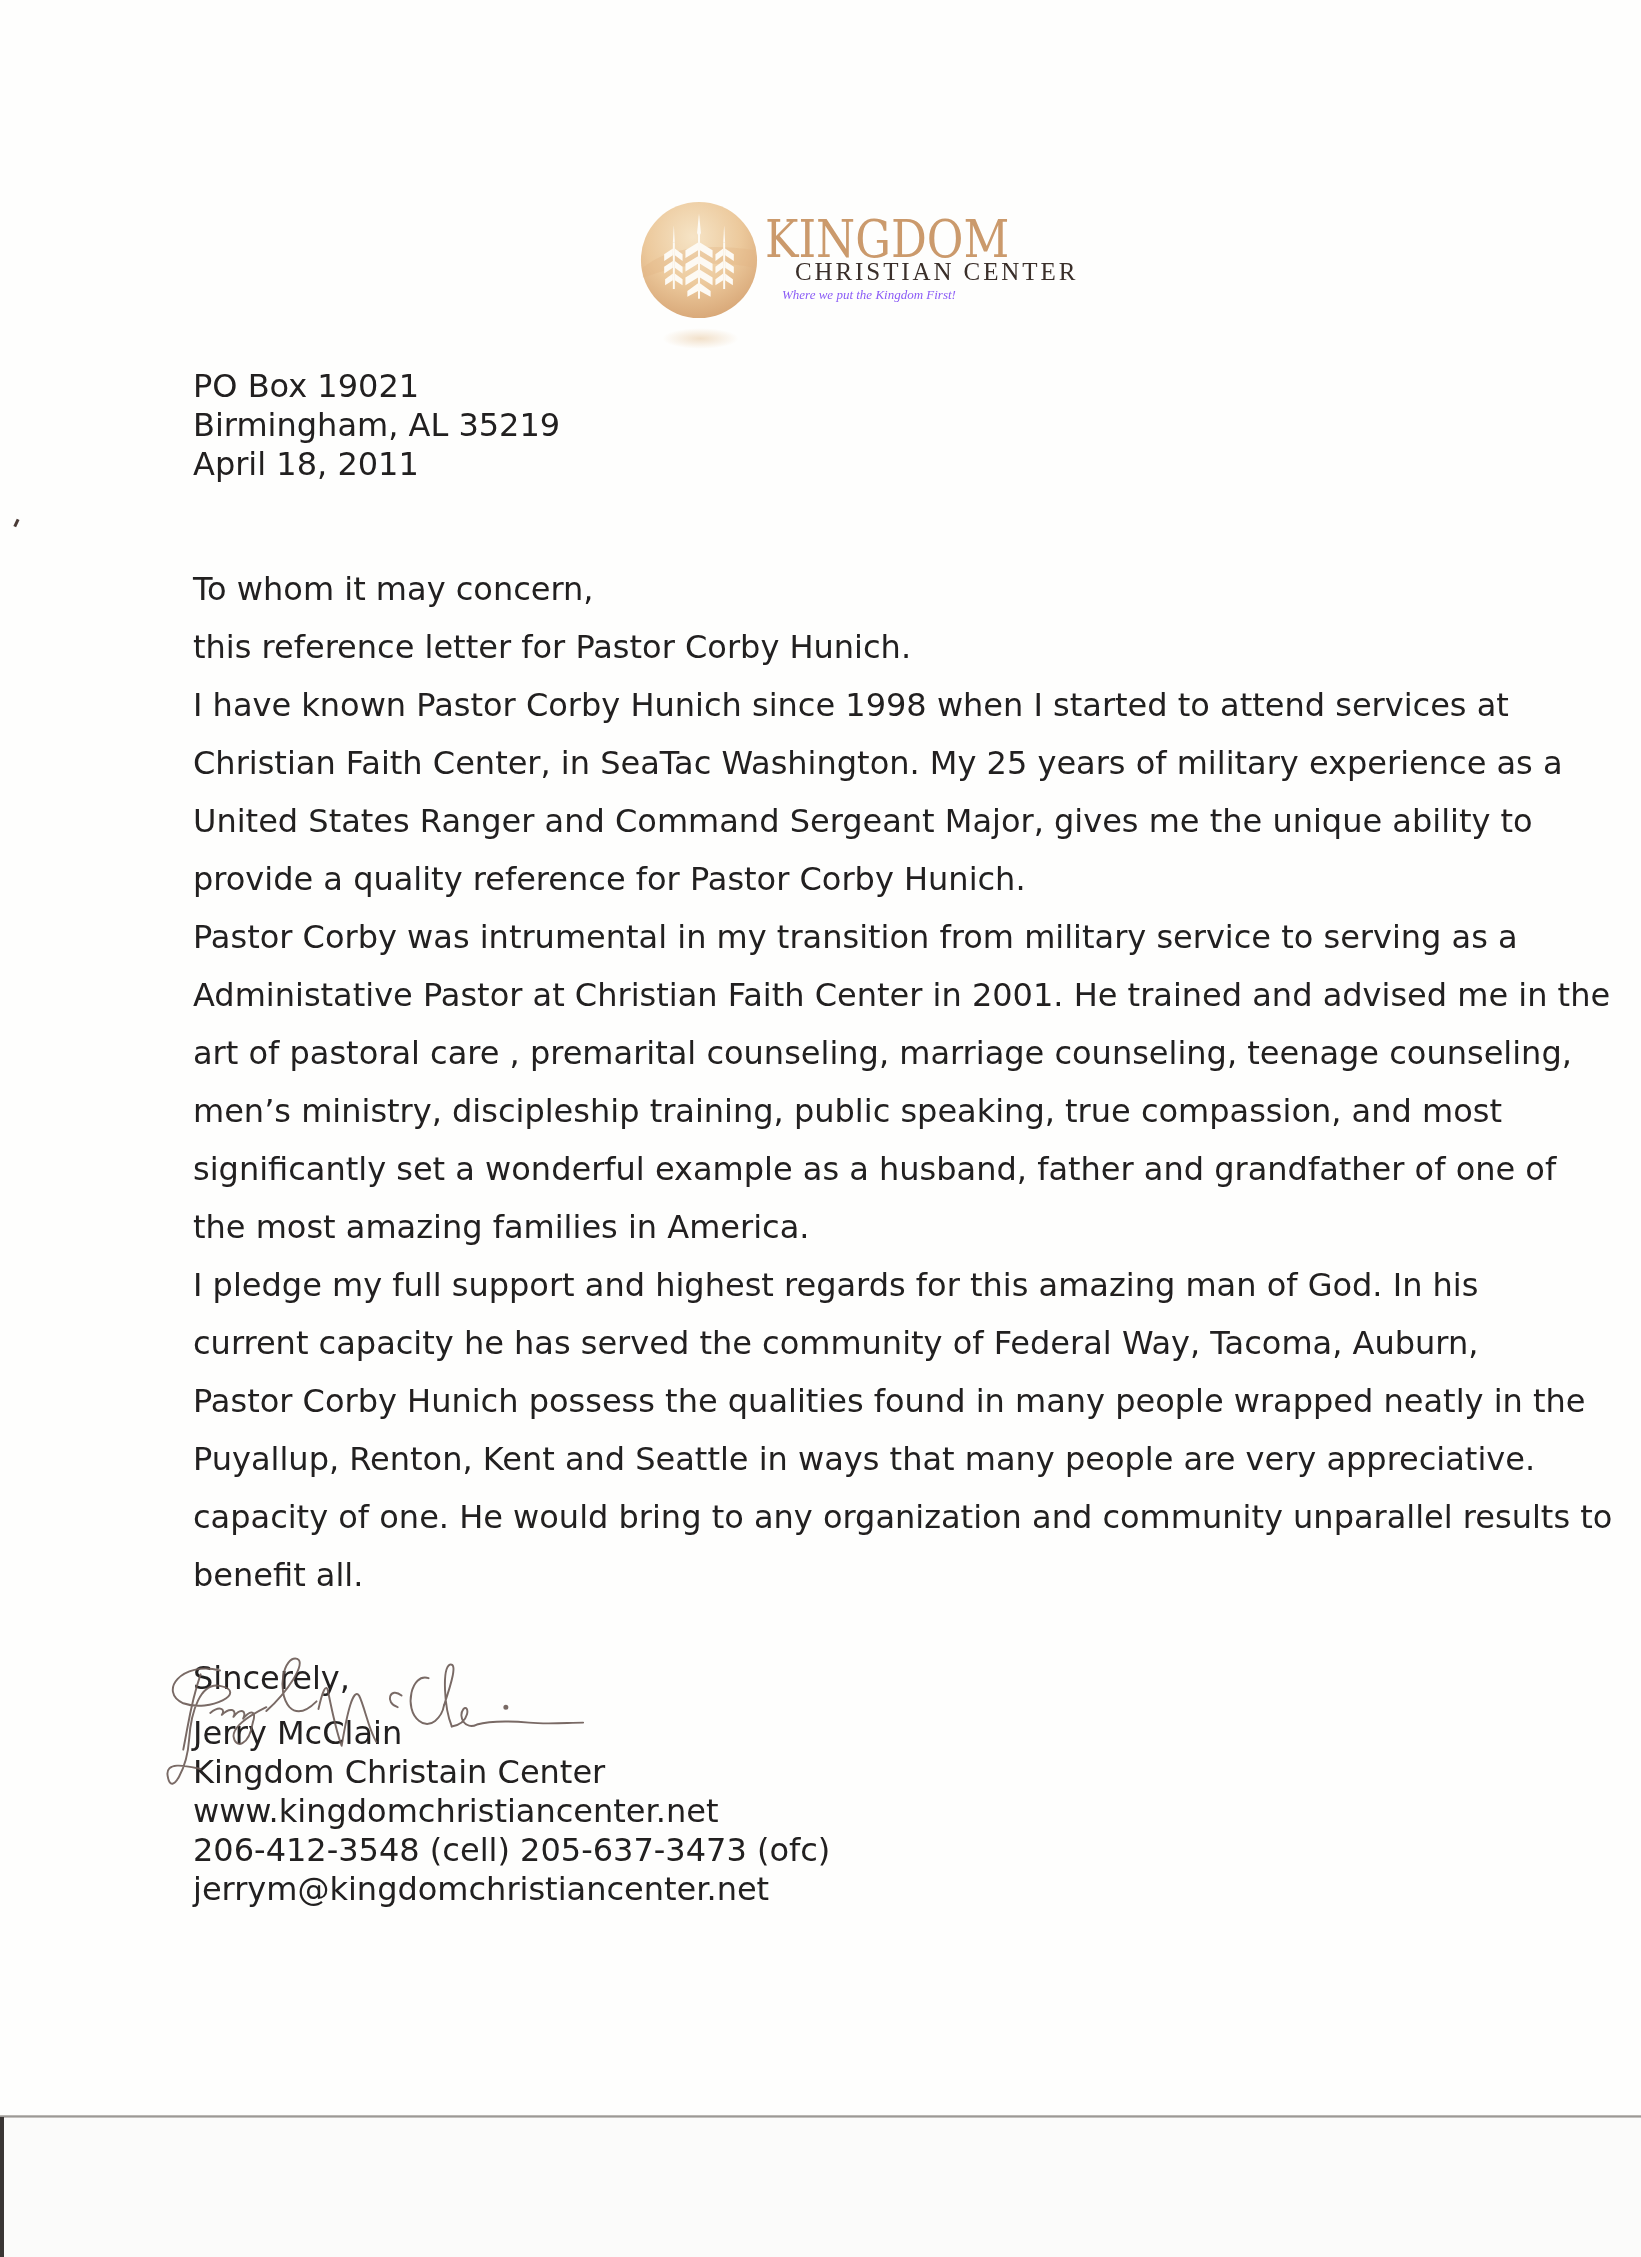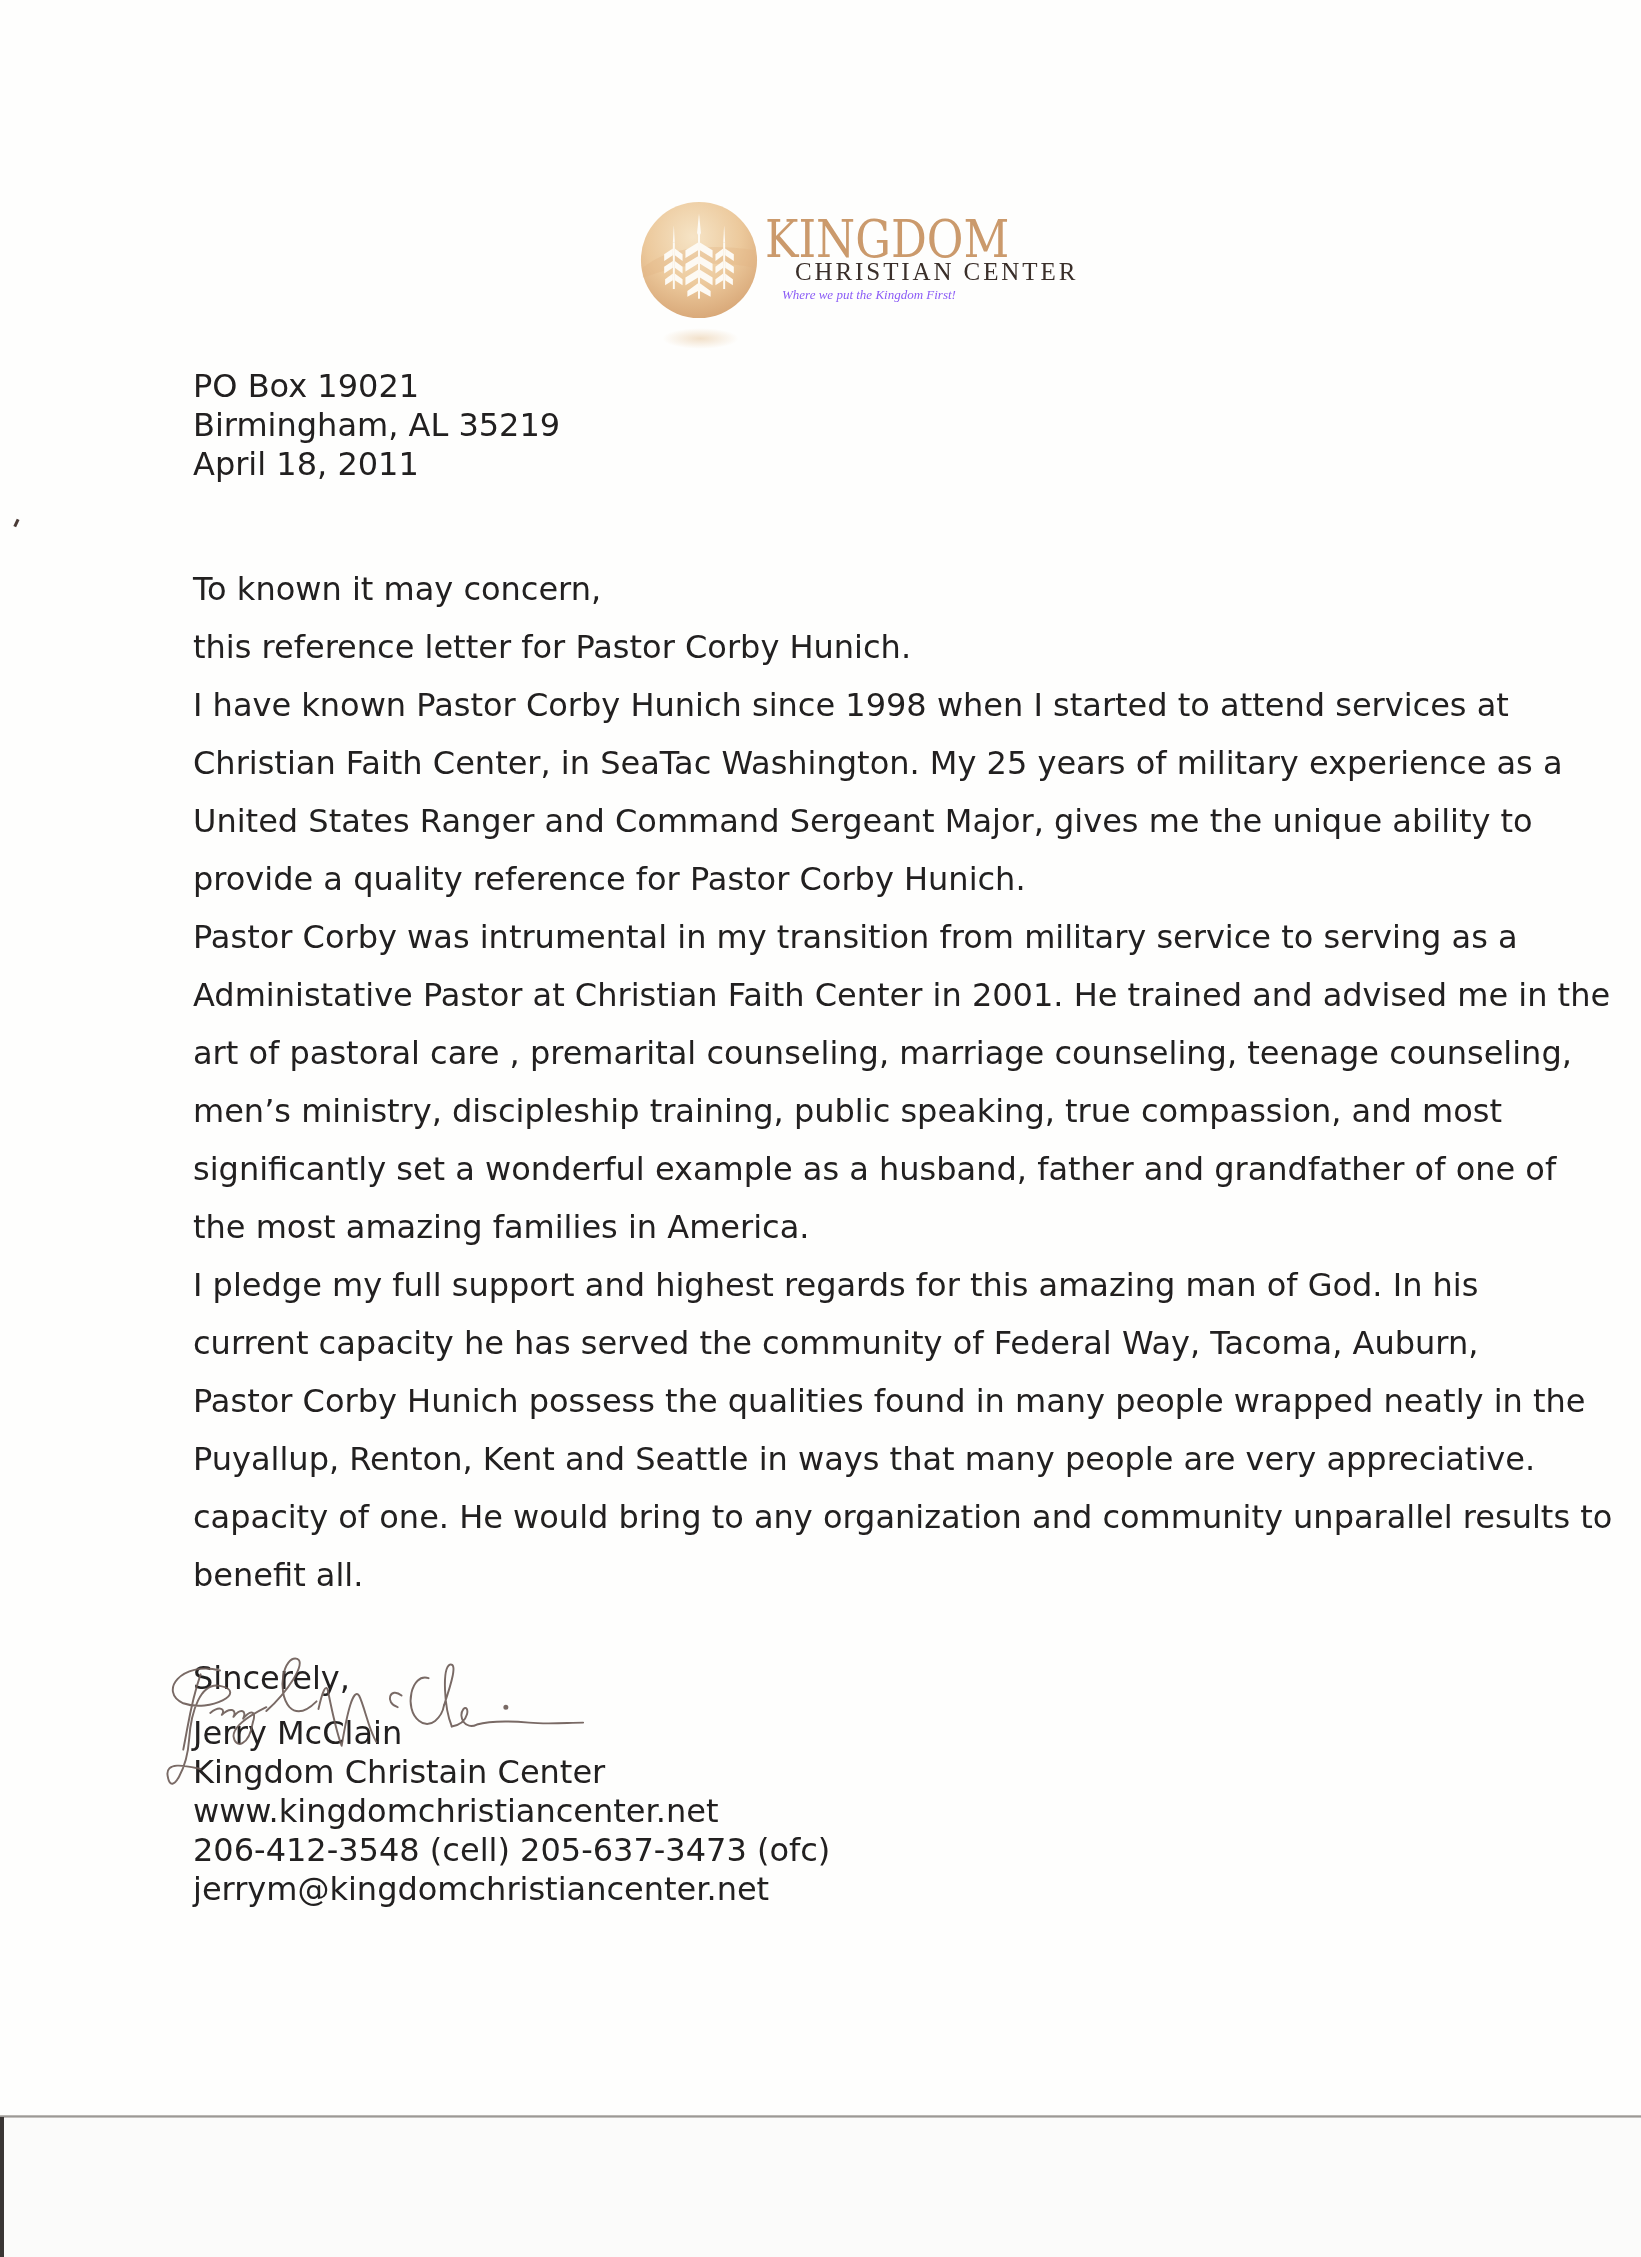--- a/index.html
+++ b/index.html
@@ -112,21 +112,21 @@
     <div class="logo-tag">Where we put the Kingdom First!</div>
   </div>
 
   <div class="text address">
     <span class="line">PO Box 19021</span>
     <span class="line">Birmingham, AL 35219</span>
     <span class="line">April 18, 2011</span>
   </div>
 
   <div class="text body">
-    <span class="line">To known it may concern,</span>
+    <span class="line">To whom it may concern,</span>
     <span class="line">this reference letter for Pastor Corby Hunich.</span>
     <span class="line">I have known Pastor Corby Hunich since 1998 when I started to attend services at</span>
     <span class="line">Christian Faith Center, in SeaTac Washington.  My 25 years of military experience as a</span>
     <span class="line">United States Ranger and Command Sergeant Major, gives me the unique ability to</span>
     <span class="line">provide a quality reference for Pastor Corby Hunich.</span>
     <span class="line">Pastor Corby was intrumental in my transition from military service to serving as a</span>
     <span class="line">Administative Pastor at Christian Faith Center in 2001. He trained and advised me in the</span>
     <span class="line">art of pastoral care , premarital counseling, marriage counseling, teenage counseling,</span>
     <span class="line">men’s ministry, discipleship training, public speaking, true compassion, and most</span>
     <span class="line">significantly set a wonderful example as a husband, father and grandfather of one of</span>

